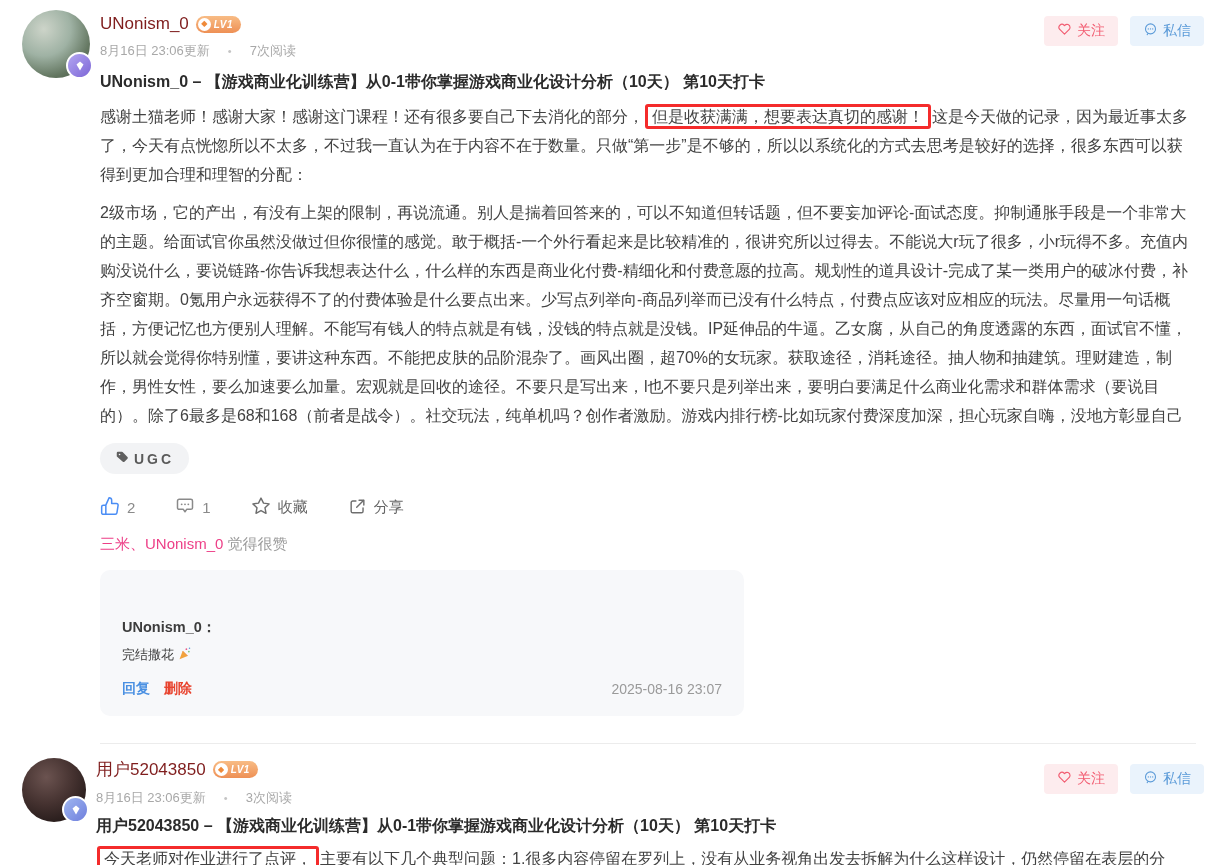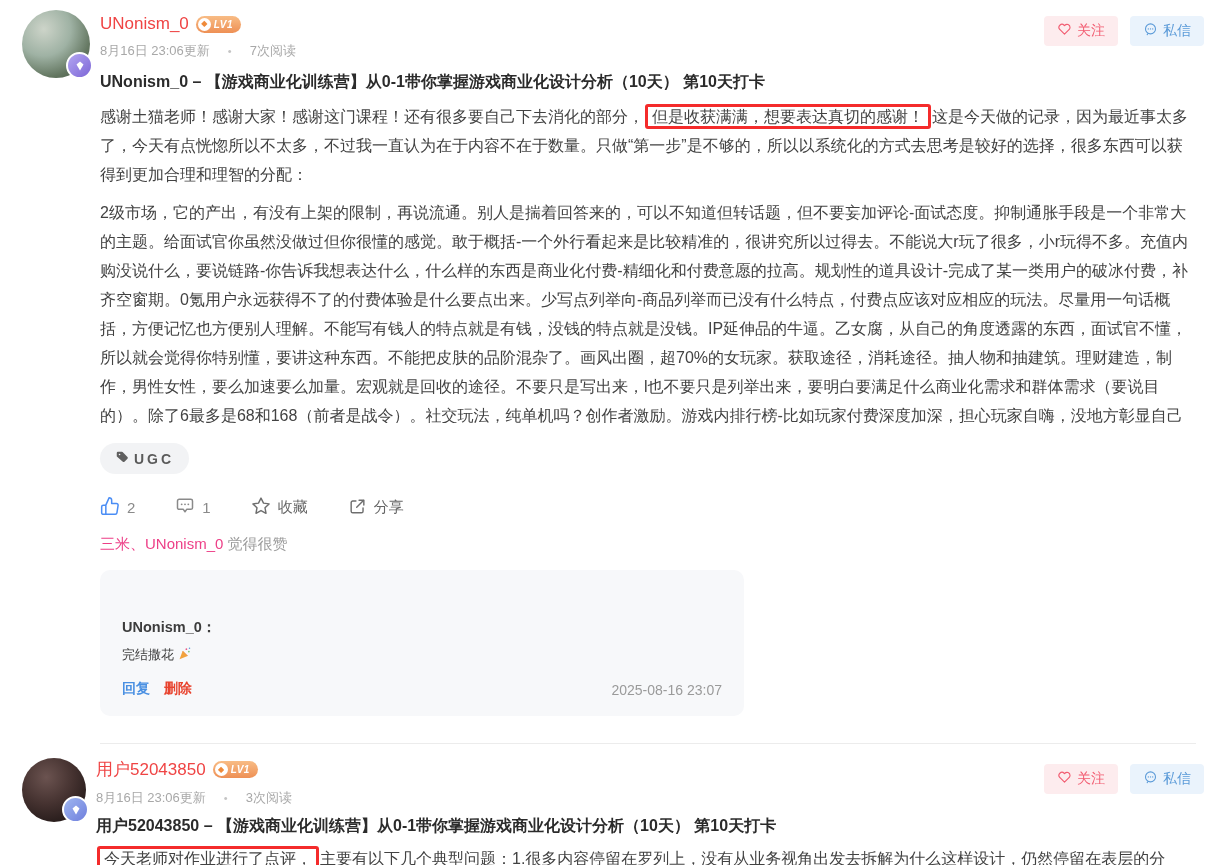--- a/index.html
+++ b/index.html
@@ -15,21 +15,21 @@
   .post2 .avatar-wrap{top:14px;width:64px;height:64px;}
   .avatar{width:100%;height:100%;border-radius:50%;}
   .avatar-1{background:radial-gradient(circle at 32% 28%,#cdd4c9,#9fb2a4 40%,#62755f 72%,#41503f 100%);}
   .avatar-2{background:radial-gradient(circle at 38% 30%,#6b5350,#453230 45%,#2a1e1d 75%,#1d1414 100%);}
   .avatar-badge{position:absolute;right:-3px;bottom:-1px;width:23px;height:23px;border-radius:50%;
     display:flex;align-items:center;justify-content:center;border:2px solid #fff;}
   .badge-purple{background:linear-gradient(135deg,#b3a6f2,#7d66d6);}
   .badge-blue{background:linear-gradient(135deg,#9fb6f0,#6f7fdd);}
   
   .name-row{display:flex;align-items:center;gap:7px;padding-top:2px;}
-  .username{font-size:17px;color:#ef4444;}
+  .username{font-size:17px;color:#7f1d1d;}
   .lv-badge{display:inline-flex;align-items:center;height:17px;border-radius:9px;
     background:linear-gradient(180deg,#f8bc85,#ee9055);padding:0 8px 0 2px;}
   .lv-gem{width:13px;height:13px;border-radius:50%;background:#fff;color:#ef8a3a;font-size:8px;
     display:flex;align-items:center;justify-content:center;margin-right:3px;line-height:1;}
   .lv-text{color:#fff;font-size:10px;font-style:italic;font-weight:bold;letter-spacing:.5px;}
   .date-row{font-size:13px;color:#a8a8a8;margin-top:8px;display:flex;align-items:center;gap:18px;}
   .dot-sep{font-size:11px;color:#c4c4c4;}
   .top-btns{position:absolute;top:16px;right:16px;display:flex;gap:12px;}
   .post2 .top-btns{top:20px;}
   .btn{height:30px;padding:0 13px;border-radius:4px;font-size:14px;display:inline-flex;
@@ -50,21 +50,21 @@
     padding:7px 15px;color:#5a5a5a;font-weight:bold;font-size:14px;letter-spacing:3px;margin-top:20px;cursor:pointer;}
   .action-bar{display:flex;align-items:center;gap:40px;margin-top:22px;font-size:15px;color:#666;}
   .action-item{display:inline-flex;align-items:center;gap:7px;cursor:pointer;}
   .action-count{color:#8a8a8a;}
   .liked-line{margin-top:16px;font-size:15px;}
   .liked-names{color:#ed3f87;cursor:pointer;}
   .liked-suffix{color:#9c9c9c;}
   .comment-box{margin-top:16px;width:600px;background:#f7f8fa;border-radius:10px;padding:20px 22px 18px;}
   .comment-author{font-weight:bold;font-size:14.5px;color:#3c3c3c;margin-top:28px;}
   .comment-text{font-size:13px;color:#3c3c3c;margin-top:9px;display:flex;align-items:center;gap:3px;}
-  .comment-footer{display:flex;align-items:flex-end;margin-top:16px;font-size:14px;}
+  .comment-footer{display:flex;align-items:center;margin-top:16px;font-size:14px;}
   .reply-link{color:#4a90e2;font-weight:bold;cursor:pointer;}
   .delete-link{color:#e8432e;font-weight:bold;margin-left:14px;cursor:pointer;}
   .comment-time{margin-left:auto;color:#9a9a9a;}
   .divider{height:1px;background:#ececec;margin-top:27px;}
   svg{flex:none;}
 </style>
 </head>
 <body>
 
 <section class="post">

